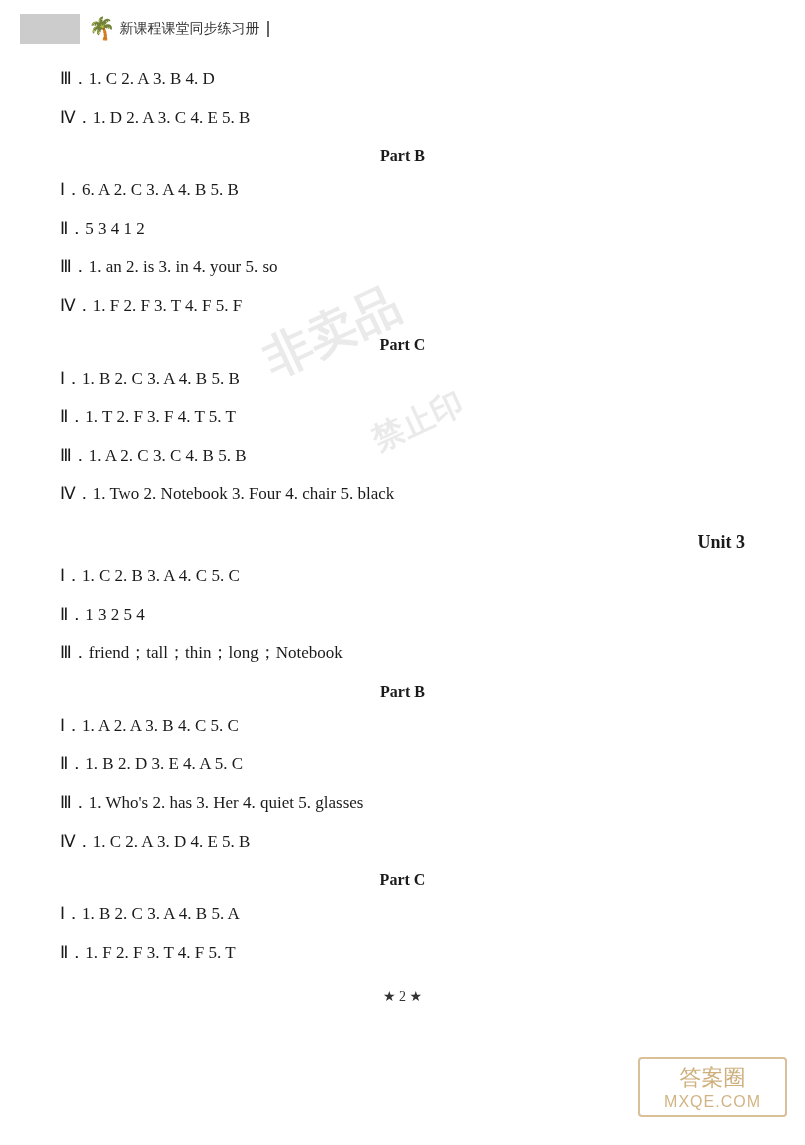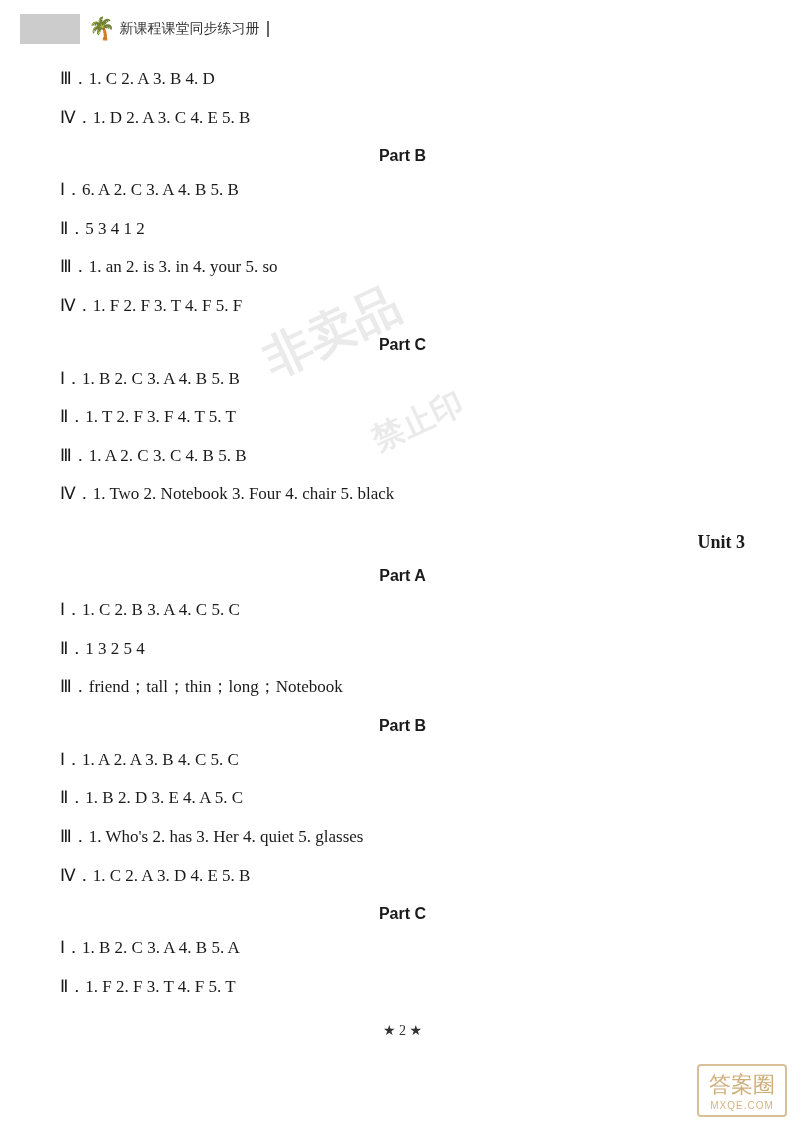--- a/index.html
+++ b/index.html
@@ -57,21 +57,21 @@
       margin-bottom: 8px;
       line-height: 1.8;
       font-size: 17px;
     }
 
     .section-title {
       text-align: center;
       font-weight: bold;
       font-size: 16px;
       margin: 14px 0 10px 0;
-      font-family: Liberation Sans, sans-serif;
+      font-family: Liberation Serif, serif;
     }
 
     .unit-title {
       text-align: right;
       font-weight: bold;
       font-size: 18px;
       margin: 22px 0 8px 0;
       font-family: "Times New Roman", serif;
     }
 
@@ -162,23 +162,20 @@
       <span>Ⅲ．1. A  2. C  3. C  4. B  5. B</span>
     </div>
     <div class="line">
       <span>Ⅳ．1. Two  2. Notebook  3. Four  4. chair  5. black</span>
     </div>
 
     <div class="unit-title">
       <span>Unit  3</span>
     </div>
 
-    <div class="section-title">
-      <span>Part  A</span>
-    </div>
     <div class="line">
       <span>Ⅰ．1. C  2. B  3. A  4. C  5. C</span>
     </div>
     <div class="line">
       <span>Ⅱ．1  3  2  5  4</span>
     </div>
     <div class="line">
       <span>Ⅲ．friend；tall；thin；long；Notebook</span>
     </div>
 
@@ -211,19 +208,19 @@
     <div class="page-number">
       <span>★ 2 ★</span>
     </div>
 
   </div>
 
   <div class="watermark-container">
     <div class="wm-diagonal wm1">非卖品</div>
     <div style="position:absolute; top:400px; left:370px; color:rgba(160,160,160,0.22); font-size:32px; font-weight:bold; font-family:'SimSun',serif; transform:rotate(-25deg); white-space:nowrap; pointer-events:none;">禁止印</div>
 
-    <div style="position:absolute; bottom:28px; right:18px; border:2px solid rgba(180,130,50,0.5); border-radius:4px; padding:4px 10px; display:inline-block;">
+    <div style="position:absolute; bottom:28px; right:18px; border:2px solid rgba(180,130,50,0.5); border-radius:4px; padding:4px 24px; display:inline-block;">
       <span style="display:block; text-align:center; font-size:22px; color:rgba(180,130,50,0.65); font-family:'SimSun',serif;">答案圈</span>
-      <span style="display:block; text-align:center; font-size:10px; color:rgba(180,130,50,0.6); font-family:Arial,sans-serif; letter-spacing:1px;">MXQE.COM</span>
+      <span style="display:block; text-align:center; font-size:16px; color:rgba(180,130,50,0.6); font-family:Arial,sans-serif; letter-spacing:1px;">MXQE.COM</span>
     </div>
   </div>
 
 </div>
 
 </body></html>

